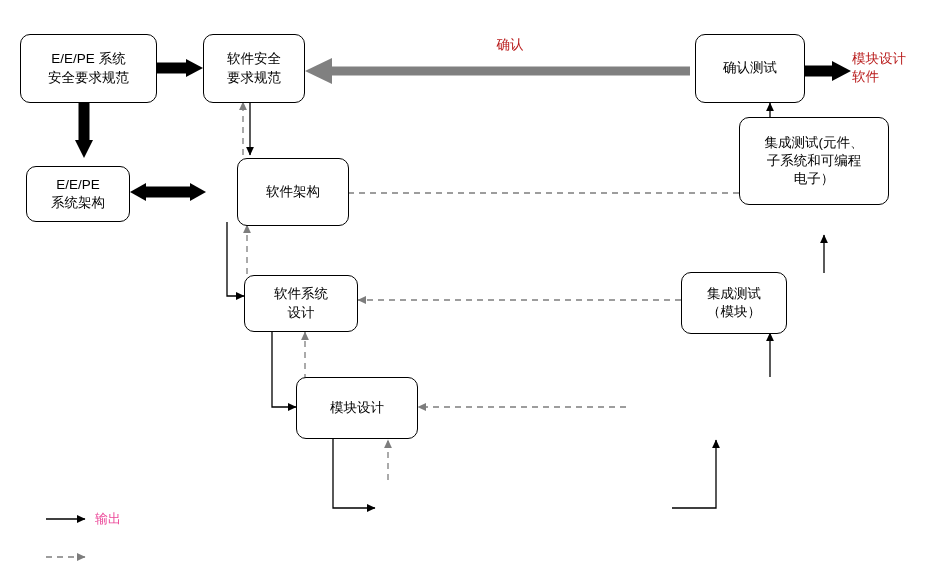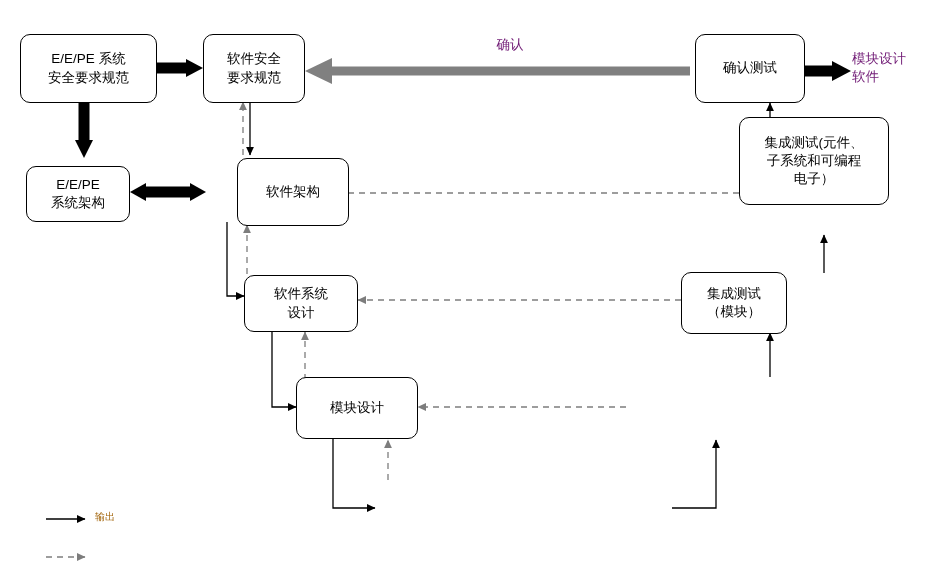--- a/index.html
+++ b/index.html
@@ -32,29 +32,29 @@
     color: #000000;
     padding: 2px 4px;
     white-space: pre-line;
     z-index: 3;
   }
   .node.wide-radius { border-radius: 14px; }
   .plain-label {
     position: absolute;
     font-size: 13.5px;
     line-height: 1.35;
-    color: #701a75;
+    color: #b91c1c;
     text-align: center;
     white-space: pre-line;
     z-index: 3;
   }
   .legend-label {
     position: absolute;
-    font-size: 10px;
-    color: #a16207;
+    font-size: 13px;
+    color: #ec4899;
     z-index: 3;
   }
   svg.layer {
     position: absolute;
     left: 0;
     top: 0;
     width: 932px;
     height: 578px;
     z-index: 1;
   }

